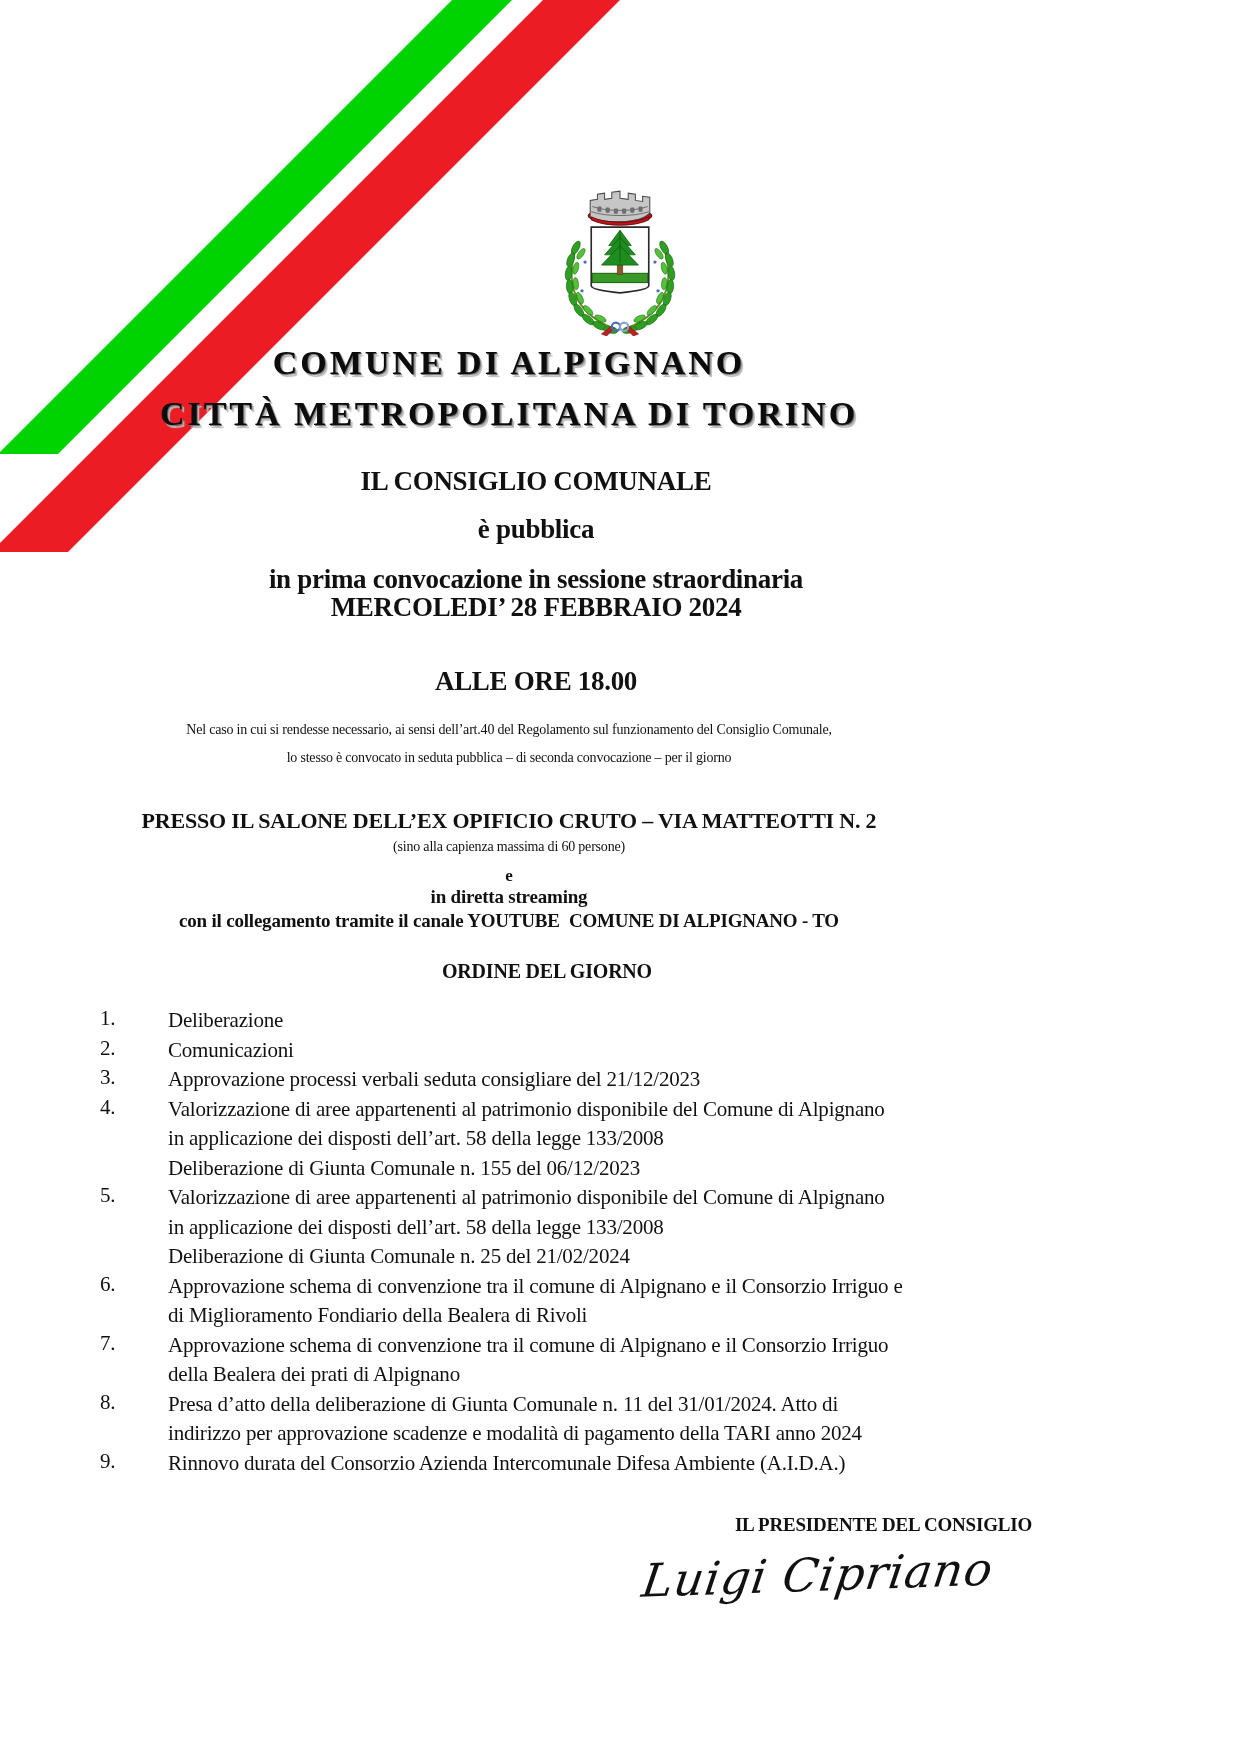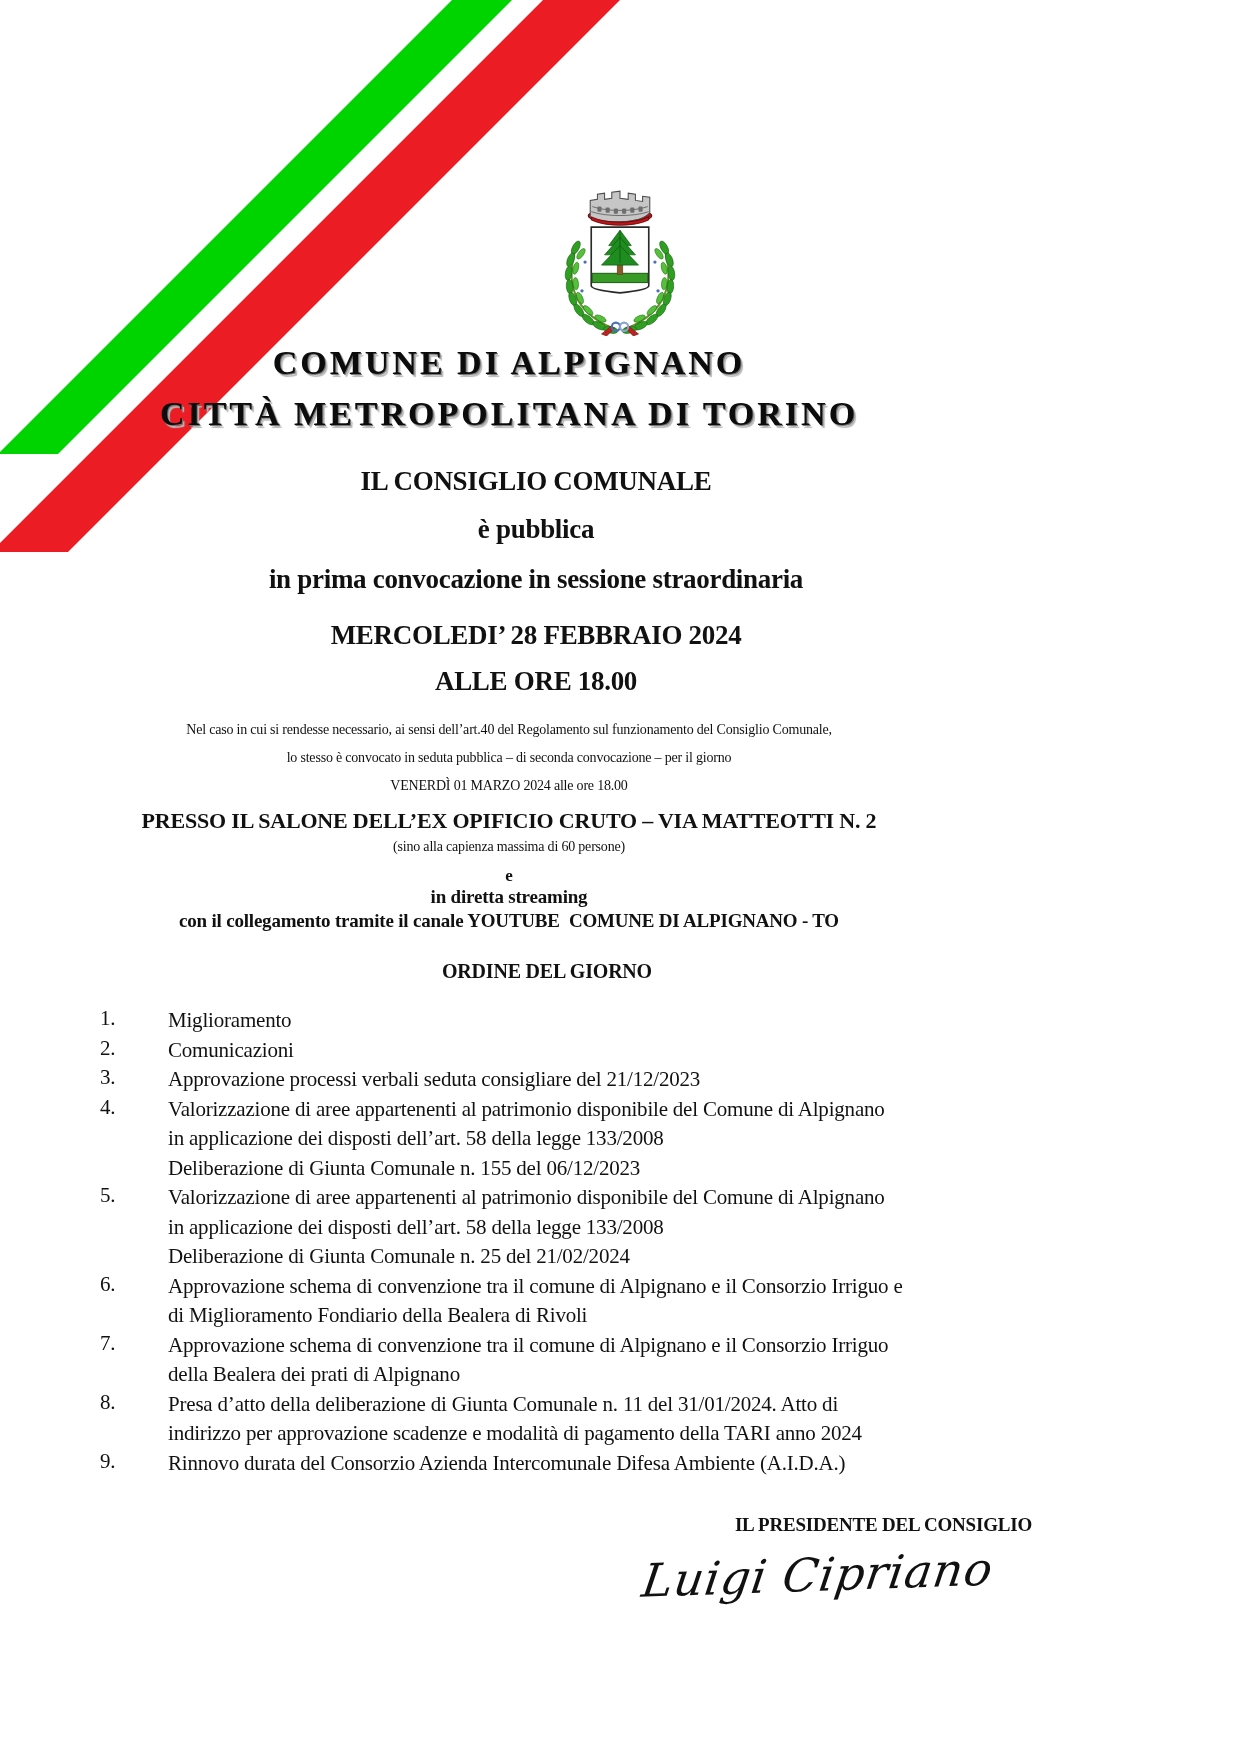--- a/index.html
+++ b/index.html
@@ -129,38 +129,37 @@
       </g>
     </g>
   </svg>
 
   <div class="cline deco-title" style="top:344px;">COMUNE DI ALPIGNANO</div>
   <div class="cline deco-title" style="top:395px;">CITTÀ METROPOLITANA DI TORINO</div>
 
   <div class="cline h-bold" style="top:466px;font-size:27px;">IL CONSIGLIO COMUNALE</div>
   <div class="cline h-bold" style="top:514px;font-size:27px;">è pubblica</div>
   <div class="cline h-bold" style="top:564px;font-size:27px;">in prima convocazione in sessione straordinaria</div>
-  <div class="cline h-bold" style="top:620px;font-size:27px;">MERCOLEDI’ 28 FEBBRAIO 2024</div>
+  <div class="cline h-bold" style="top:592px;font-size:27px;">MERCOLEDI’ 28 FEBBRAIO 2024</div>
   <div class="cline h-bold" style="top:666px;font-size:27px;">ALLE ORE 18.00</div>
 
   <div class="cline body-reg para" style="top:716px;">Nel caso in cui si rendesse necessario, ai sensi dell’art.40 del Regolamento sul funzionamento del Consiglio Comunale,</div>
   <div class="cline body-reg para" style="top:744px;">lo stesso è convocato in seduta pubblica – di seconda convocazione – per il giorno</div>
-  <div class="cline body-reg para" style="top:772px;">VENERDÌ 01 MARZO 2024 alle ore 18.00</div>
 
   <div class="cline body-bold" style="top:808px;font-size:22px;">PRESSO IL SALONE DELL’EX OPIFICIO CRUTO – VIA MATTEOTTI N. 2</div>
   <div class="cline body-reg" style="top:839px;">(sino alla capienza massima di 60 persone)</div>
   <div class="cline body-bold" style="top:866px;font-size:17px;">e</div>
   <div class="cline body-bold" style="top:886px;">in diretta streaming</div>
   <div class="cline body-bold prewrap" style="top:910px;">con il collegamento tramite il canale YOUTUBE  COMUNE DI ALPIGNANO - TO</div>
 
   <div class="cline body-bold" style="top:960px;font-size:20px;padding-left:38px;">ORDINE DEL GIORNO</div>
   <div class="agenda">
       <div class="agenda-item">
         <span class="num">1.</span>
-        <div class="line">Miglioramento</div>
+        <div class="line">Deliberazione</div>
       </div>
       <div class="agenda-item">
         <span class="num">2.</span>
         <div class="line">Comunicazioni</div>
       </div>
       <div class="agenda-item">
         <span class="num">3.</span>
         <div class="line">Approvazione processi verbali seduta consigliare del 21/12/2023</div>
       </div>
       <div class="agenda-item">

